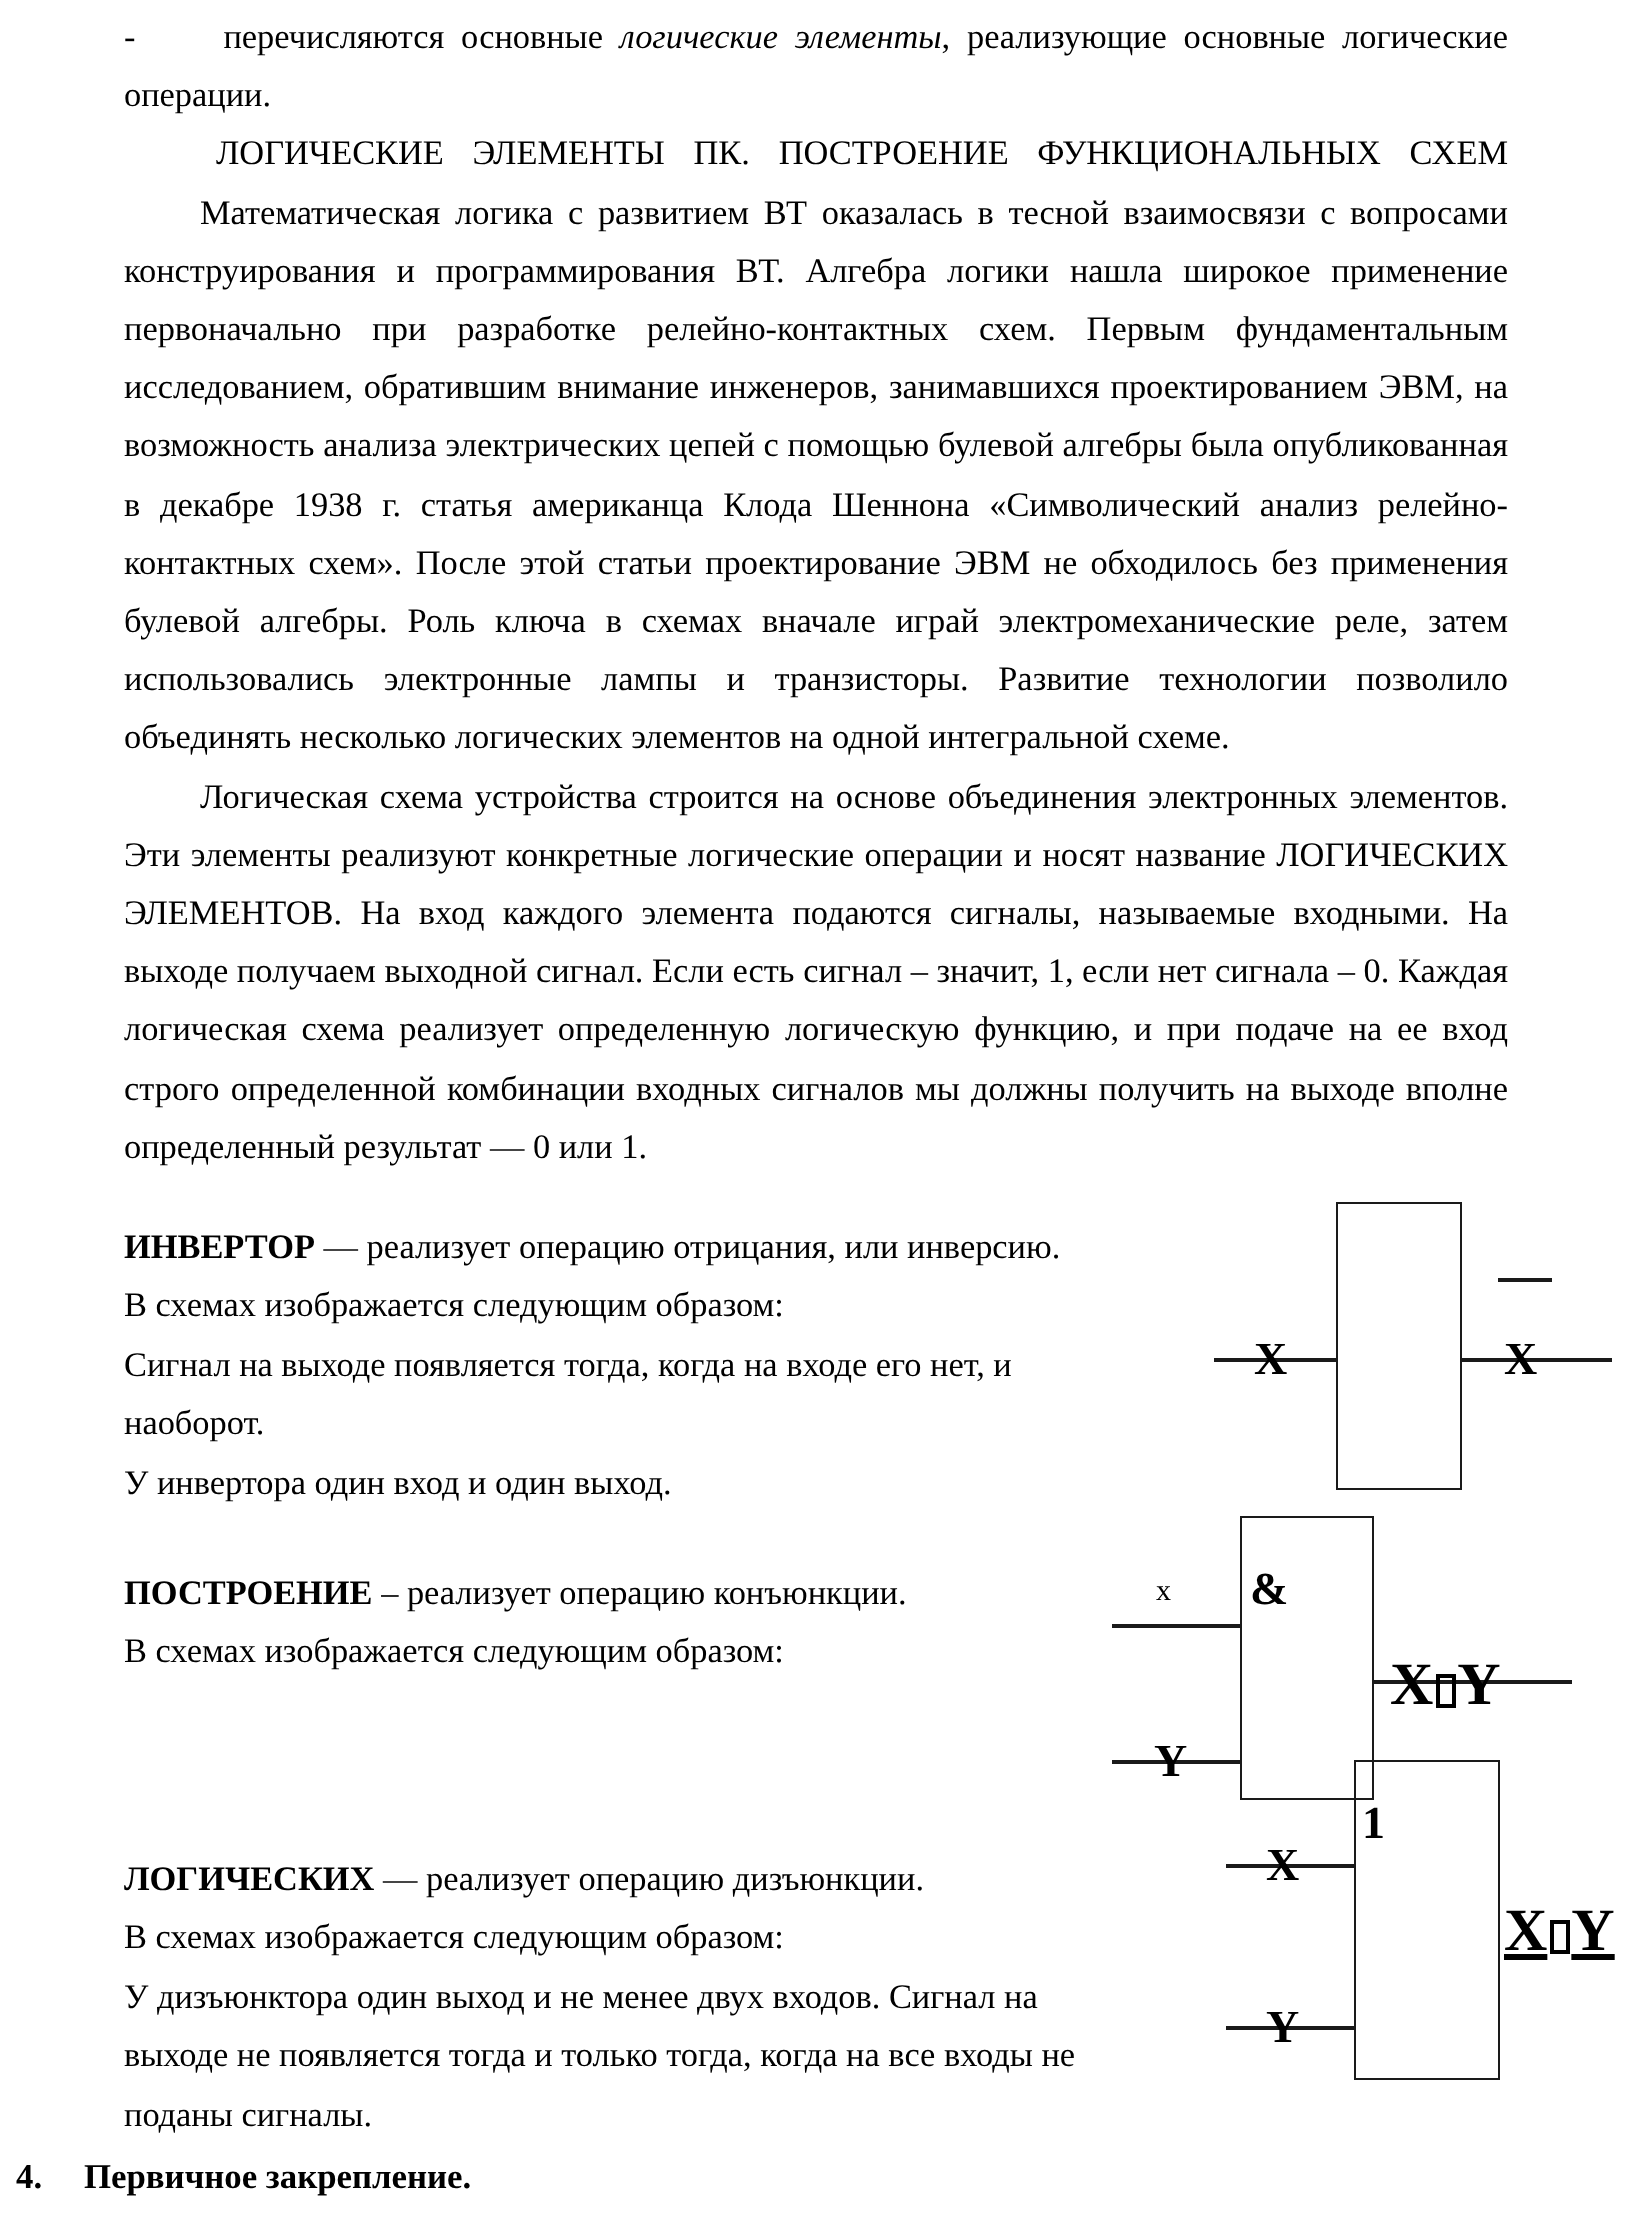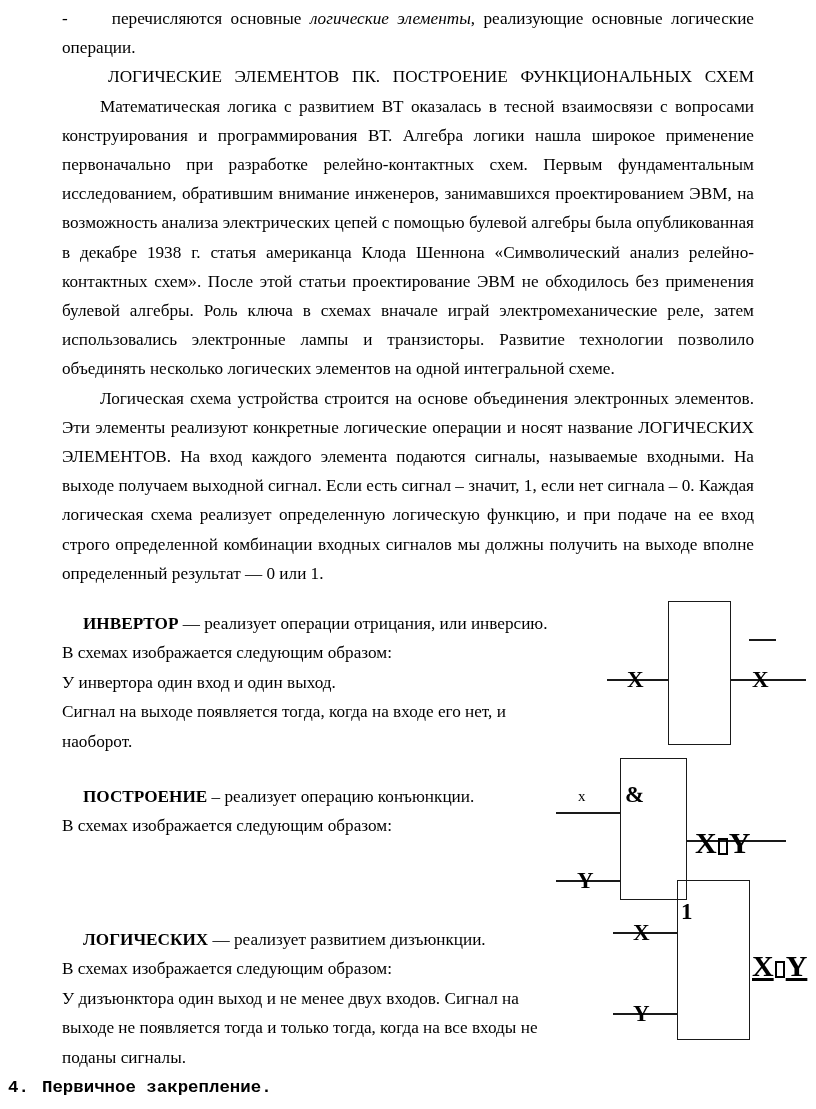--- a/index.html
+++ b/index.html
@@ -45,21 +45,21 @@
     text-indent: 38px;
   }
   p.para.ind2 {
     text-indent: 46px;
   }
   .stretch {
     text-align: justify;
     text-align-last: justify;
   }
   i.it { font-style: italic; }
-  b.bd { font-weight: bold; margin-left: 21px; }
+  b.bd { font-weight: bold; }
 
   
   .narrow {
     width: 500px;
   }
   .narrow p.para {
     text-align: left;
     line-height: 29.4px;
   }
 
@@ -111,58 +111,57 @@
   }
 
   
   .footer-item {
     position: absolute;
     left: 8px;
     top: 1076px;
     font-size: 17.4px;
     font-weight: bold;
     line-height: 24px;
-    font-family: Liberation Mono, monospace;
   }
   .footer-num {
     display: inline-block;
     width: 34px;
   }
 </style>
 </head>
 <body>
 
 <div class="page">
 
   <div class="text-col">
 
     <p class="para" style="margin-top:4px;text-align:justify;text-align-last:left;"><span>-</span><span style="display:inline-block;width:44px;"></span><span>перечисляются основные </span><i class="it">логические элементы</i><span>, реализующие основные логические операции.</span></p>
 
-    <p class="para ind2 stretch" style="margin-top:0;">ЛОГИЧЕСКИЕ ЭЛЕМЕНТОВ ПК. ПОСТРОЕНИЕ ФУНКЦИОНАЛЬНЫХ СХЕМ</p>
+    <p class="para ind2 stretch" style="margin-top:0;">ЛОГИЧЕСКИЕ ЭЛЕМЕНТЫ ПК. ПОСТРОЕНИЕ ФУНКЦИОНАЛЬНЫХ СХЕМ</p>
 
     <p class="para ind just" style="margin-top:0;">Математическая логика с развитием ВТ оказалась в тесной взаимосвязи с вопросами конструирования и программирования ВТ. Алгебра логики нашла широкое применение первоначально при разработке релейно-контактных схем. Первым фундаментальным исследованием, обратившим внимание инженеров, занимавшихся проектированием ЭВМ, на возможность анализа электрических цепей с помощью булевой алгебры была опубликованная в декабре 1938 г. статья американца Клода Шеннона «Символический анализ релейно-контактных схем». После этой статьи проектирование ЭВМ не обходилось без применения булевой алгебры. Роль ключа в схемах вначале играй электромеханические реле, затем использовались электронные лампы и транзисторы. Развитие технологии позволило объединять несколько логических элементов на одной интегральной схеме.</p>
 
     <p class="para ind just" style="margin-top:0;">Логическая схема устройства строится на основе объединения электронных элементов. Эти элементы реализуют конкретные логические операции и носят название ЛОГИЧЕСКИХ ЭЛЕМЕНТОВ. На вход каждого элемента подаются сигналы, называемые входными. На выходе получаем выходной сигнал. Если есть сигнал – значит, 1, если нет сигнала – 0. Каждая логическая схема реализует определенную логическую функцию, и при подаче на ее вход строго определенной комбинации входных сигналов мы должны получить на выходе вполне определенный результат — 0 или 1.</p>
 
   </div>
 
   <div class="narrow" style="position:absolute;left:62px;top:609px;width:500px;">
-    <p class="para"><b class="bd">ИНВЕРТОР</b><span> — реализует операции отрицания, или инверсию.</span></p>
+    <p class="para"><b class="bd">ИНВЕРТОР</b><span> — реализует операцию отрицания, или инверсию.</span></p>
     <p class="para">В схемах изображается следующим образом:</p>
+    <p class="para">Сигнал на выходе появляется тогда, когда на входе его нет,  и наоборот.</p>
     <p class="para">У инвертора один вход и один выход.</p>
-    <p class="para">Сигнал на выходе появляется тогда, когда на входе его нет,  и наоборот.</p>
   </div>
 
   <div class="narrow" style="position:absolute;left:62px;top:782px;width:488px;">
     <p class="para"><b class="bd">ПОСТРОЕНИЕ</b><span> – реализует операцию конъюнкции.</span></p>
     <p class="para">В схемах изображается следующим образом:</p>
   </div>
 
   <div class="narrow" style="position:absolute;left:62px;top:925px;width:500px;">
-    <p class="para"><b class="bd">ЛОГИЧЕСКИХ</b><span> — реализует развитием дизъюнкции.</span></p>
+    <p class="para"><b class="bd">ЛОГИЧЕСКИХ</b><span> — реализует операцию дизъюнкции.</span></p>
     <p class="para">В схемах изображается следующим образом:</p>
     <p class="para">У дизъюнктора один выход и не менее двух входов. Сигнал на выходе не появляется тогда и только тогда,  когда на все входы не поданы сигналы.</p>
   </div>
 
   <div class="diagram" style="left:0;top:0;width:816px;height:1109px;">
 
     <div class="gate-box" style="left:668px;top:601px;width:63px;height:144px;"></div>
 
     <div class="wire" style="left:607px;top:679px;width:62px;"></div>
 

